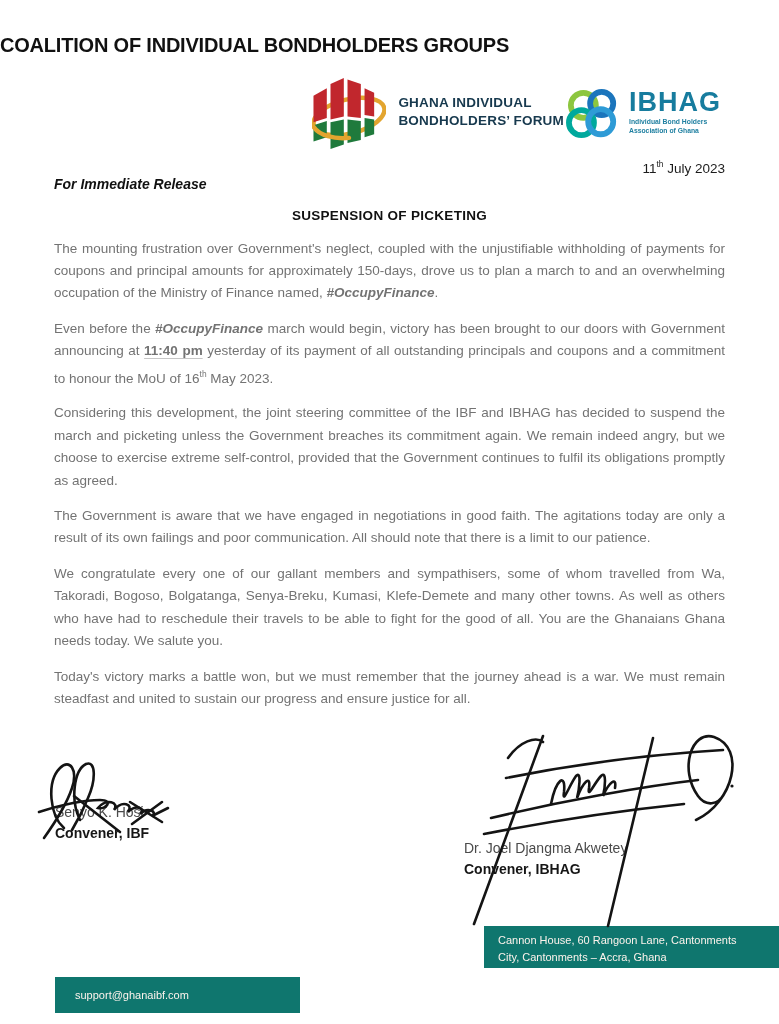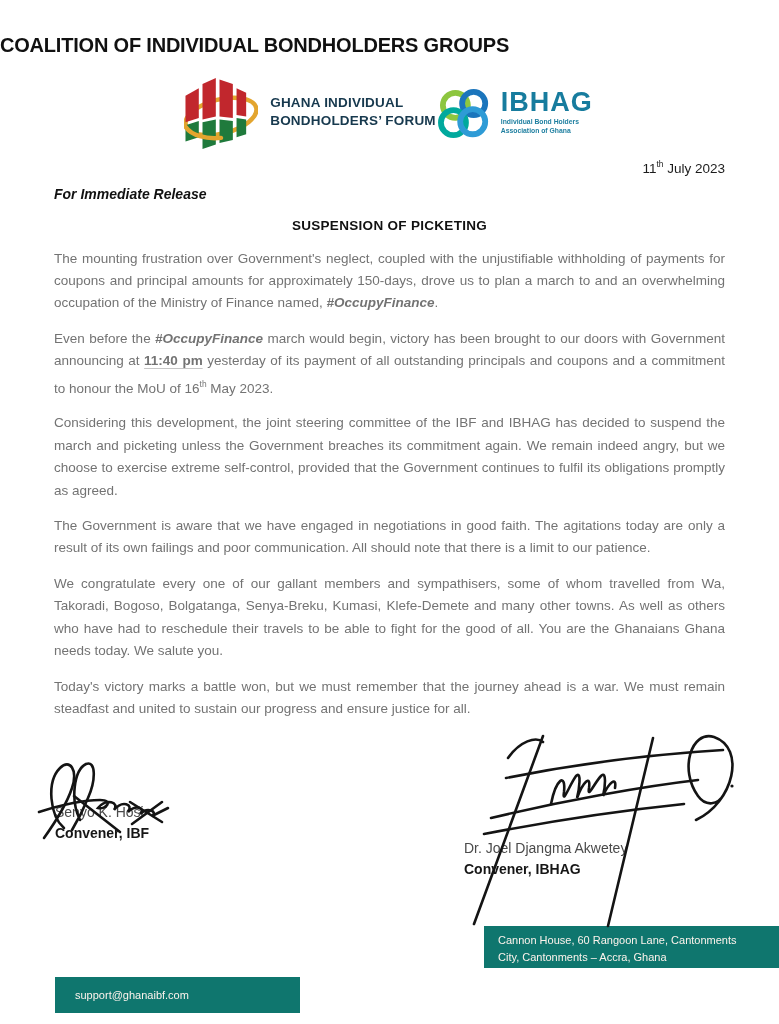--- a/index.html
+++ b/index.html
@@ -5,30 +5,30 @@
   * { margin:0; padding:0; box-sizing:border-box; }
   html,body { background:#e9e9e9; }
   body { font-family:"Liberation Sans", sans-serif; }
   .page {
     position:relative; width:779px; height:1024px; background:#ffffff;
     margin:0 auto; overflow:hidden; color:#222;
   }
 
   
   .doc-title { padding-top:34px; text-align:left; font-size:20px; font-weight:800; color:#111; letter-spacing:-0.2px; }
-  .logo-row { margin-top:12px; padding:0 58px 0 56px; display:flex; justify-content:center; align-items:center; height:86px; }
+  .logo-row { margin-top:12px; padding:0 58px 0 56px; display:flex; justify-content:flex-end; align-items:center; height:86px; }
   .gibf { display:flex; align-items:center; gap:12px; }
   .gibf-text { font-size:13.5px; font-weight:800; color:#17394E; line-height:1.35; letter-spacing:0.2px; }
   .ibhag { display:flex; align-items:flex-start; gap:7px; margin-top:6px; }
   .ibhag-text { display:flex; flex-direction:column; }
   .ibhag-acronym { font-size:27px; font-weight:800; color:#177C9E; line-height:1; letter-spacing:1px; }
   .ibhag-sub { font-size:6.8px; font-weight:700; color:#1E7FA0; line-height:1.3; margin-top:2px; }
 
   .date-row { margin-top:4px; text-align:right; padding-right:54px; font-size:13.5px; color:#1c1c1c; }
-  .release-line { margin-top:10px; padding-left:54px; font-size:14px; font-weight:800; font-style:italic; color:#111; }
+  .release-line { margin-top:0; padding-left:54px; font-size:14px; font-weight:800; font-style:italic; color:#111; }
   .headline { margin-top:16px; text-align:center; font-size:13.5px; font-weight:800; color:#111; letter-spacing:0.3px; }
 
   
   .content { padding:0 54px; margin-top:15px; }
   .content p { font-size:13.5px; line-height:22.4px; text-align:justify; color:#737373; margin-bottom:13px; }
   .seg-n { font-weight:normal; }
   .seg-bi { font-weight:700; font-style:italic; }
   .seg-bu { font-weight:700; text-decoration:underline; text-decoration-color:#c6c6c6; text-underline-offset:3px; }
   sup.seg-sup { font-size:0.62em; }
   .closing { padding-left:54px; font-size:13.5px; color:#1f1f1f; margin-top:2px; }

